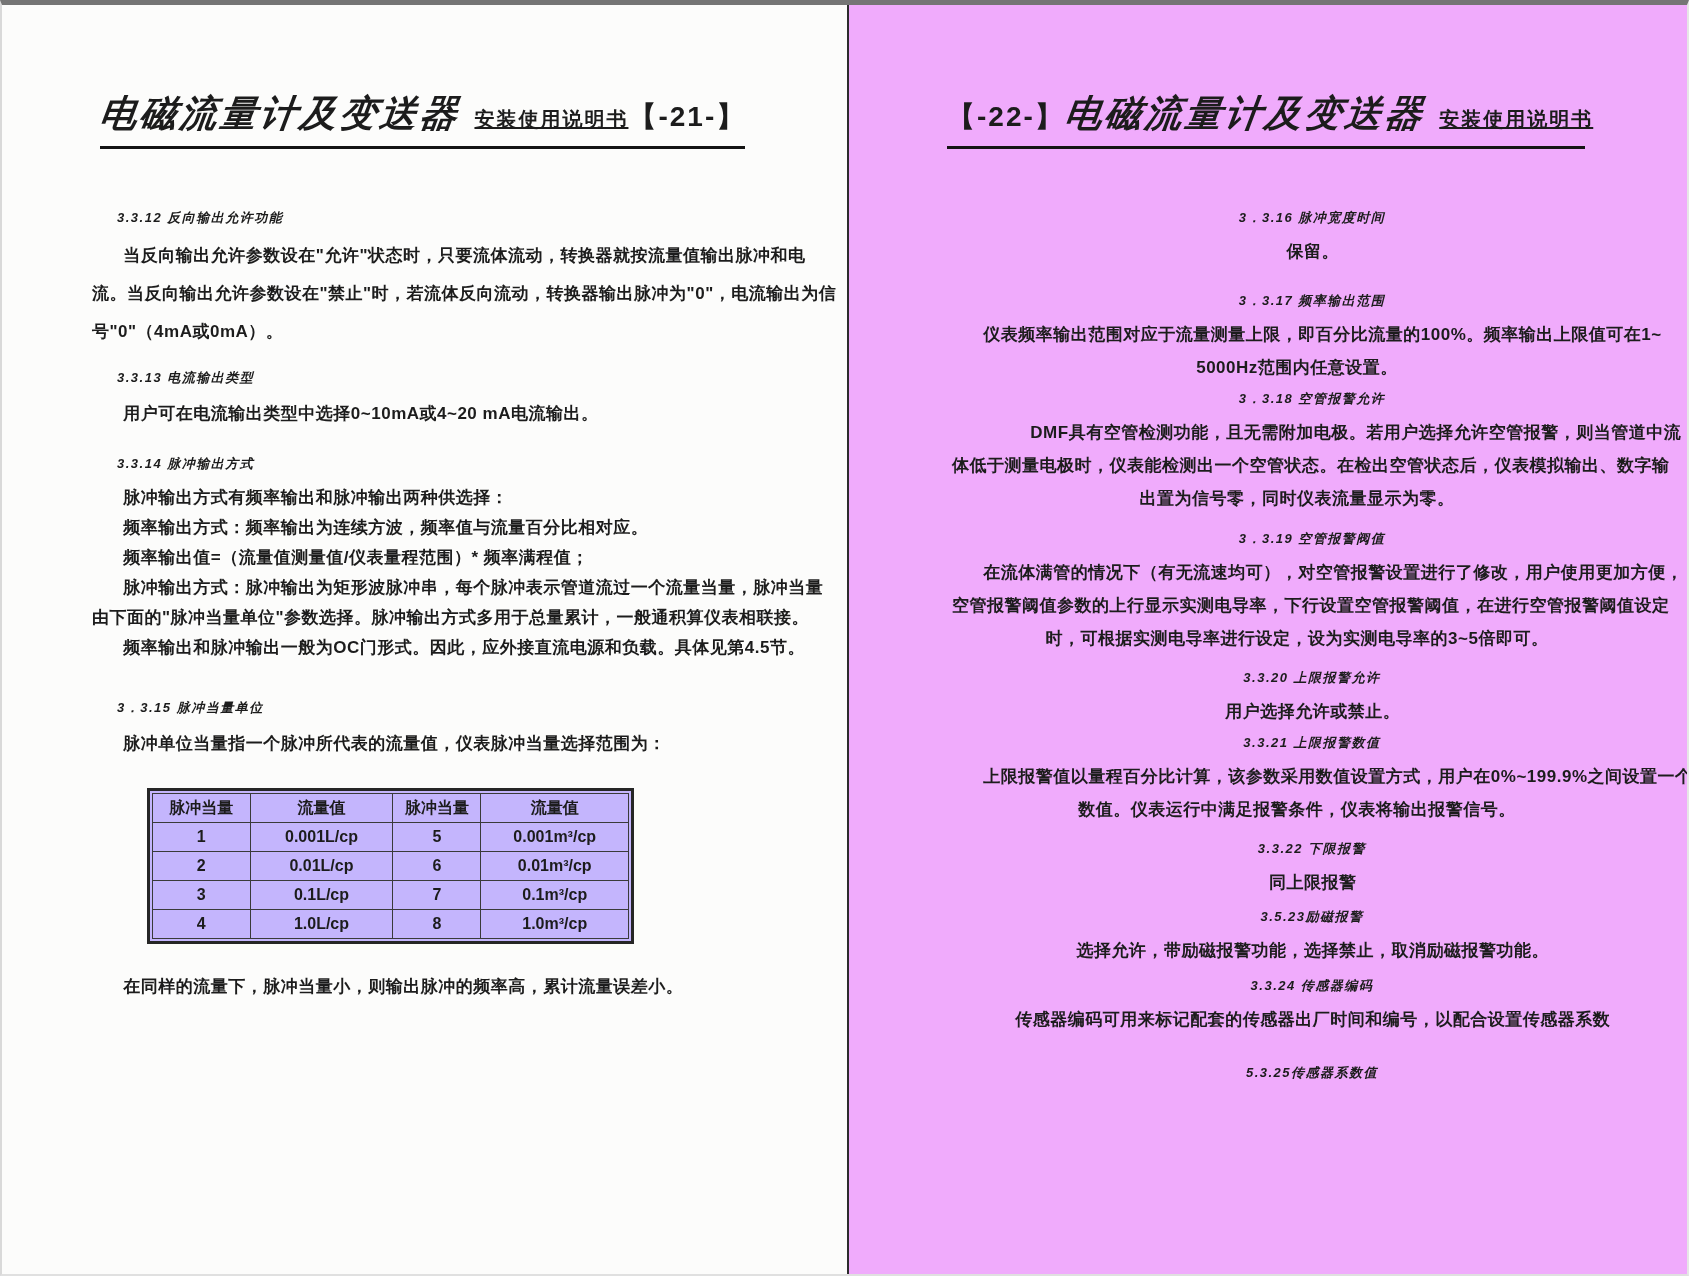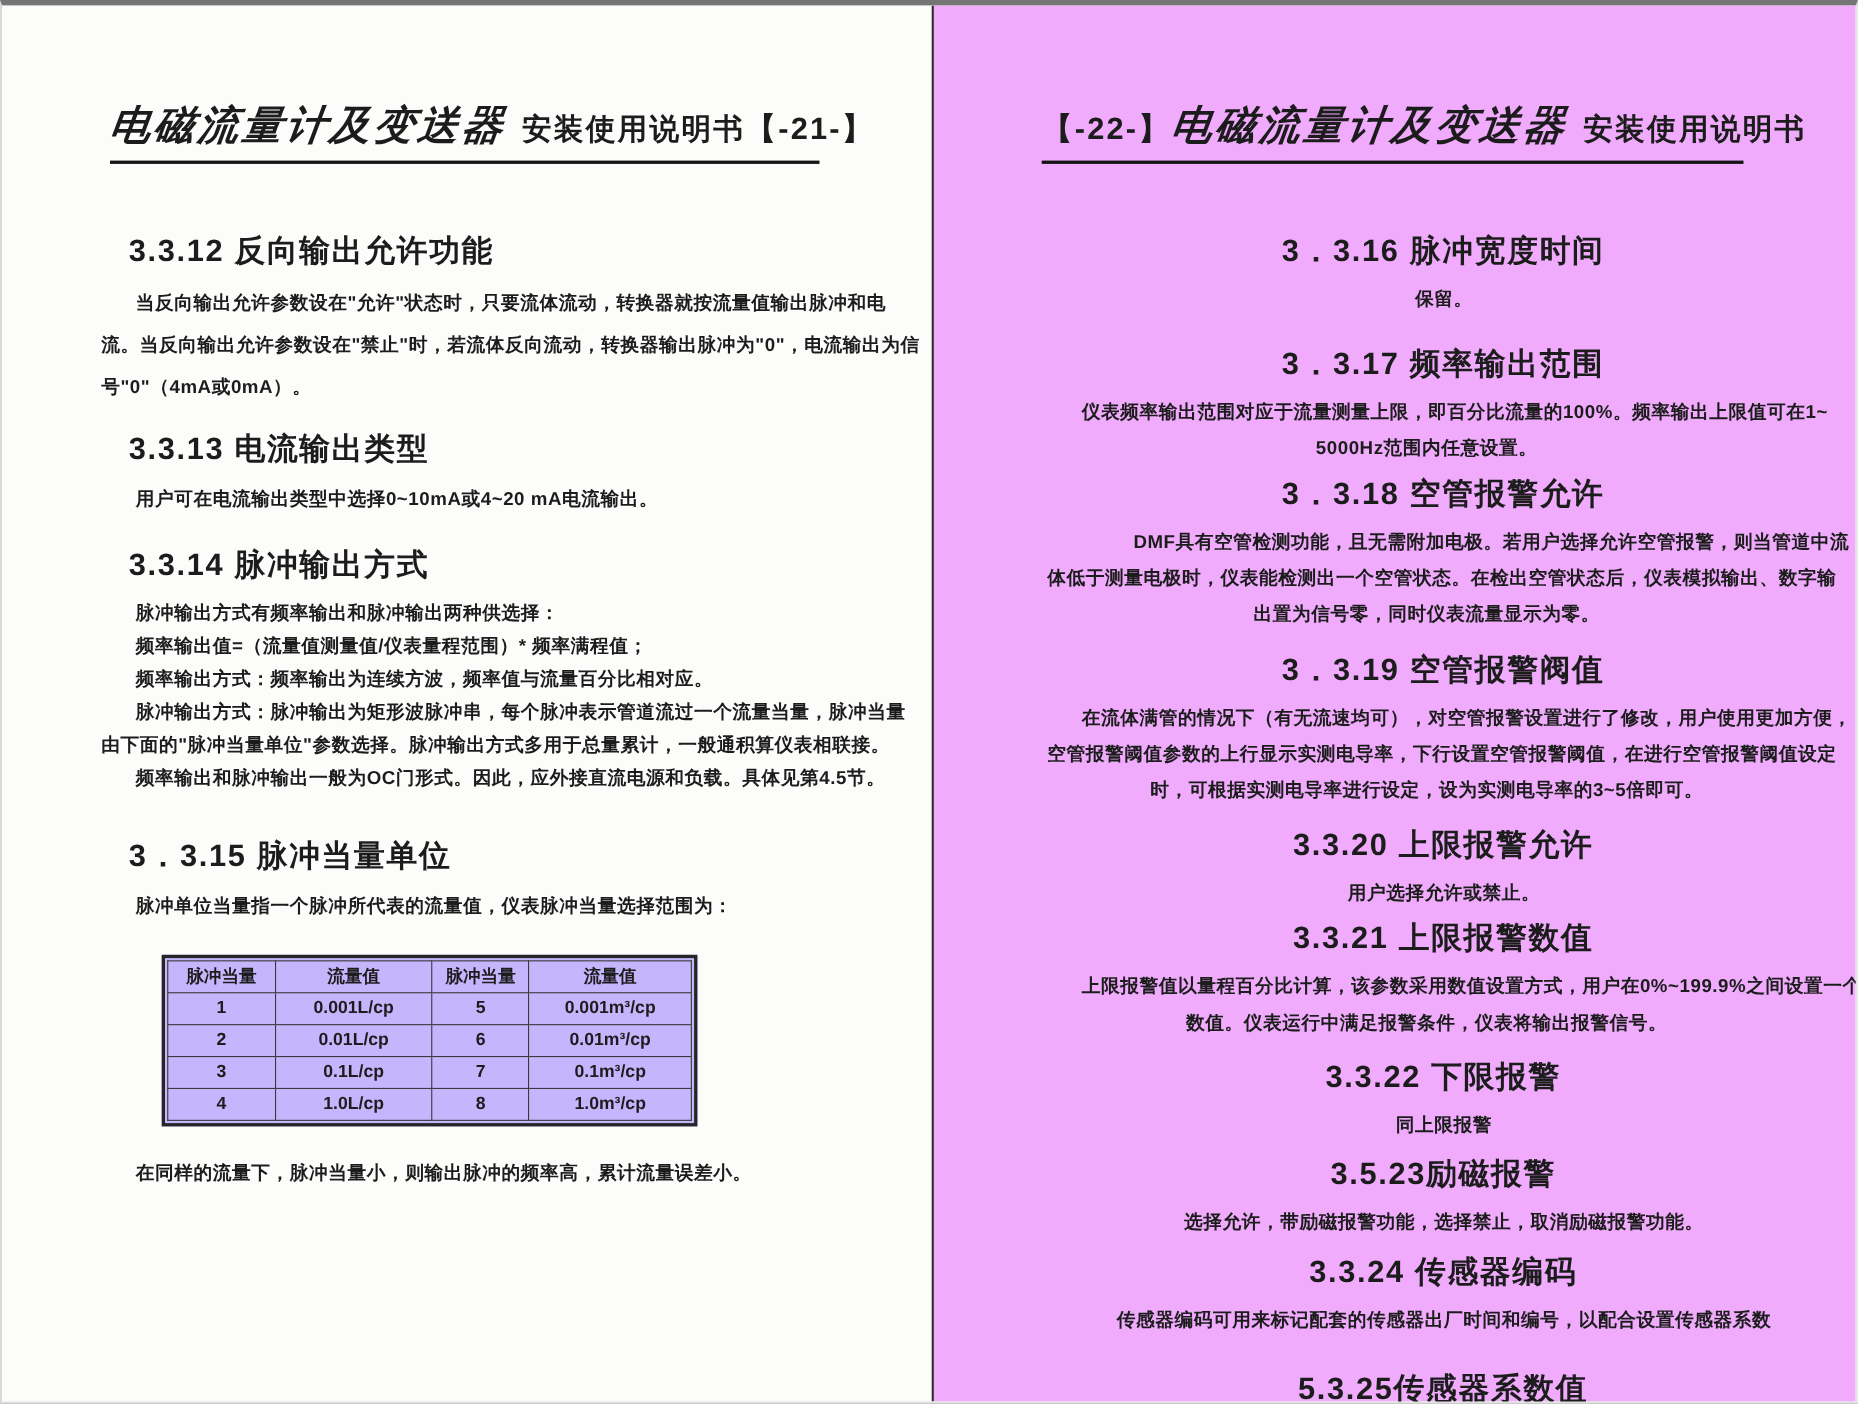--- a/index.html
+++ b/index.html
@@ -17,31 +17,31 @@
   .pg-header{
     position:absolute;top:84px;left:98px;right:102px;
     border-bottom:3px solid #141414;padding-bottom:7px;
     display:flex;justify-content:space-between;align-items:flex-end;
   }
   .title-group{white-space:nowrap;}
   .doc-title{
     font-family:"Liberation Serif",serif;font-style:italic;font-weight:bold;
     font-size:37px;letter-spacing:3px;display:inline-block;transform:skewX(-7deg);
   }
-  .doc-sub{font-size:27px;font-weight:bold;margin-left:10px;letter-spacing:2px;}
+  .doc-sub{font-size:20px;font-weight:bold;margin-left:10px;letter-spacing:2px;text-decoration:underline;}
   .pageno{font-size:28px;font-weight:bold;letter-spacing:2px;padding-bottom:3px;white-space:nowrap;}
 
   .content{position:absolute;top:204px;}
   .left .content{left:90px;right:60px;}
   .right .content{left:103px;right:45px;text-align:center;}
 
   .sec{margin:0;}
   .sec-h{
-    font-size:28px;font-weight:bold;margin:0 0 10px 25px;
-    letter-spacing:1.5px;white-space:pre;
+    font-size:13px;font-weight:bold;margin:0 0 10px 25px;
+    letter-spacing:1.5px;white-space:pre;font-style:italic;
   }
   .right .sec-h{margin-left:30px;margin-bottom:8px;}
   .sec-body{margin:0;}
   .tline{
     font-size:17px;font-weight:600;line-height:34px;
     white-space:pre;letter-spacing:0.5px;
   }
   .loose .tline{line-height:38px;}
   .tight .tline{line-height:30px;}
   .right .tline{line-height:33px;}
@@ -89,22 +89,22 @@
         <h3 class="sec-h">3.3.13 电流输出类型</h3>
         <div class="sec-body">
             <div class="tline">      用户可在电流输出类型中选择0~10mA或4~20 mA电流输出。</div>
           </div>
       </section>
 
       <section class="sec tight" style="margin-top:24px">
         <h3 class="sec-h">3.3.14 脉冲输出方式</h3>
         <div class="sec-body">
             <div class="tline">      脉冲输出方式有频率输出和脉冲输出两种供选择：</div>
+            <div class="tline">      频率输出方式：频率输出为连续方波，频率值与流量百分比相对应。</div>
             <div class="tline">      频率输出值=（流量值测量值/仪表量程范围）* 频率满程值；</div>
-            <div class="tline">      频率输出方式：频率输出为连续方波，频率值与流量百分比相对应。</div>
             <div class="tline">      脉冲输出方式：脉冲输出为矩形波脉冲串，每个脉冲表示管道流过一个流量当量，脉冲当量</div>
             <div class="tline">由下面的"脉冲当量单位"参数选择。脉冲输出方式多用于总量累计，一般通积算仪表相联接。</div>
             <div class="tline">      频率输出和脉冲输出一般为OC门形式。因此，应外接直流电源和负载。具体见第4.5节。</div>
           </div>
       </section>
 
       <section class="sec" style="margin-top:36px">
         <h3 class="sec-h">3．3.15 脉冲当量单位</h3>
         <div class="sec-body">
             <div class="tline">      脉冲单位当量指一个脉冲所代表的流量值，仪表脉冲当量选择范围为：</div>

